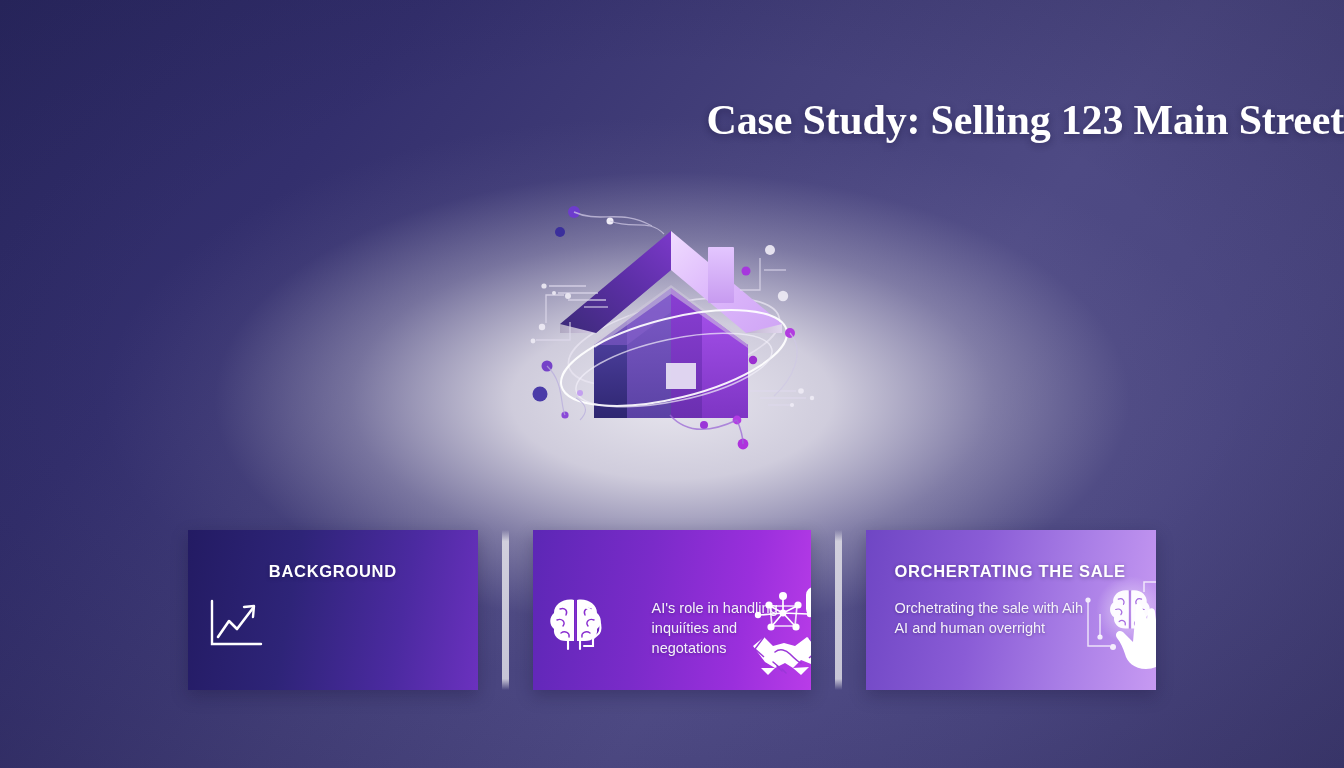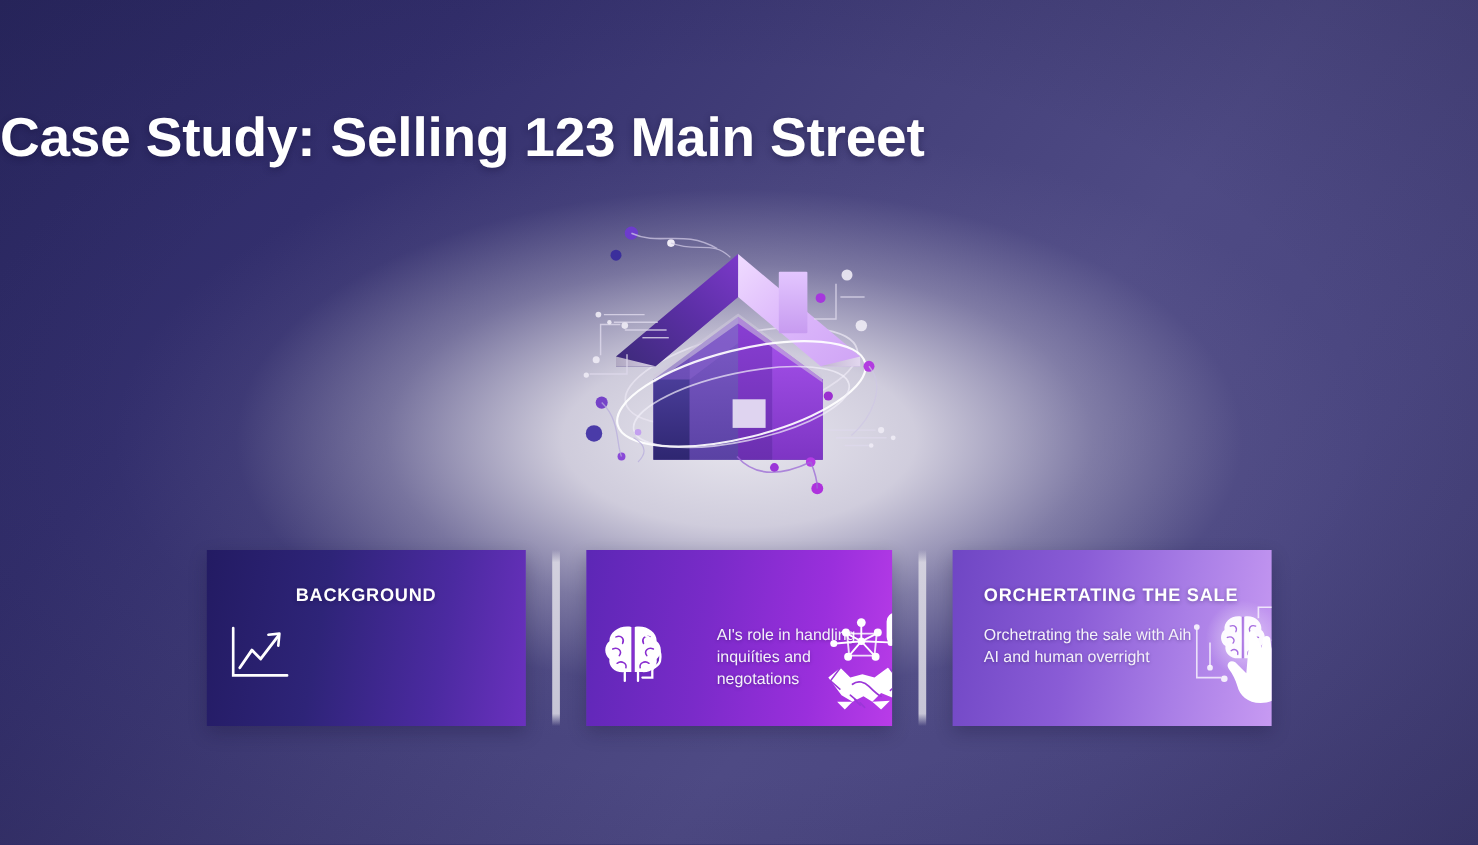--- a/index.html
+++ b/index.html
@@ -24,40 +24,41 @@
   #vignette {
     position: absolute; inset: 0;
     background: radial-gradient(ellipse 80% 80% at 50% 50%, rgba(0,0,0,0) 52%, rgba(25,22,60,0.30) 100%);
     pointer-events: none;
   }
 
   
   #title {
     position: absolute;
     top: 96px; left: 0; width: 100%;
-    text-align: left;
+    text-align: right;
     color: #ffffff;
-    font-size: 50px;
+    font-size: 42px;
     font-weight: bold;
     letter-spacing: -0.2px;
     text-shadow: 0 2px 7px rgba(20,16,55,0.45);
+    font-family: Liberation Serif, serif;
   }
 
   
   #hero {
     position: absolute;
     left: 524px; top: 200px;
     width: 300px; height: 275px;
   }
   #hero svg { display:block; width:100%; height:100%; }
 
   
   #cards {
     position: absolute;
-    left: 188px; top: 500px;
+    left: 188px; top: 530px;
     width: 968px; height: 160px;
     display: flex;
     gap: 24px;
   }
   .card {
     position: relative;
     height: 100%;
     overflow: hidden;
     box-shadow: 0 6px 16px rgba(20,15,50,0.28);
   }

